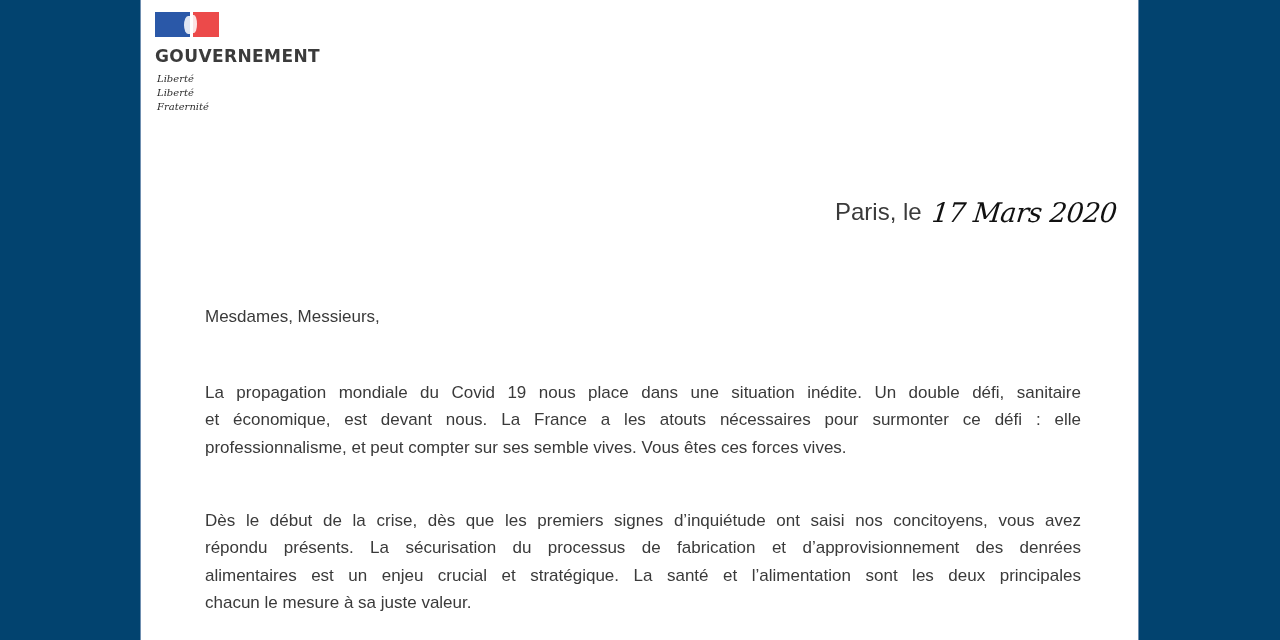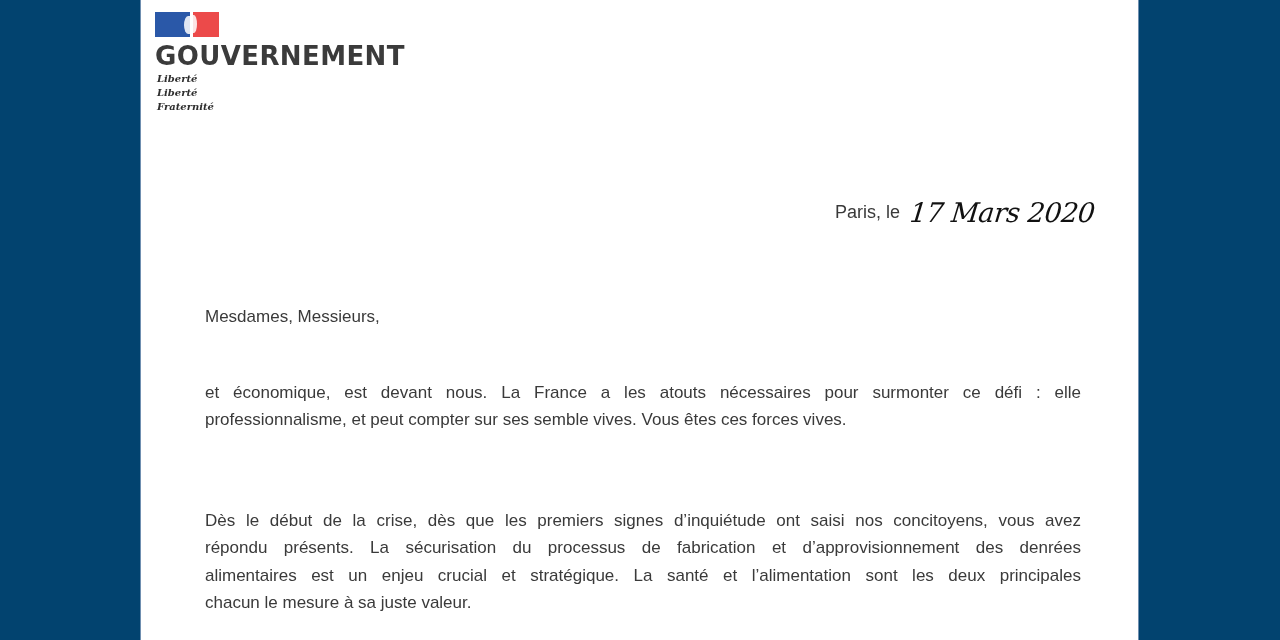--- a/index.html
+++ b/index.html
@@ -72,48 +72,48 @@
       width: 6px;
       height: 18px;
       background: #ffffff;
       border-radius: 0 50% 50% 0;
       opacity: 0.85;
     }
     .gov-name {
       margin-top: 5px;
       font-family: "DejaVu Sans", sans-serif;
       font-weight: bold;
-      font-size: 26px;
+      font-size: 17px;
       letter-spacing: 0.4px;
       color: #3b3b3b;
       line-height: 26px;
     }
     .motto {
       margin-top: 3px;
       font-family: "DejaVu Serif", serif;
       font-style: italic;
-      font-weight: bold;
+      font-weight: normal;
       font-size: 10px;
       line-height: 14px;
       color: #2e2e2e;
       padding-left: 2px;
     }
     
     .dateline {
       position: absolute;
       left: 694px;
       top: 192px;
       height: 40px;
       display: flex;
       align-items: center;
       white-space: nowrap;
     }
     .dateline .place {
       font-family: "Liberation Sans", sans-serif;
-      font-size: 18px;
+      font-size: 24px;
       color: #3a3a3a;
       margin-right: 10px;
     }
     .dateline .handwritten {
       font-family: "DejaVu Serif", serif;
       font-style: italic;
       font-size: 27px;
       color: #111111;
       letter-spacing: -0.5px;
       transform: skewX(-6deg);
@@ -171,20 +171,21 @@
     </div>
 
     <div class="dateline">
       <span class="place">Paris, le</span>
       <span class="handwritten">17 Mars 2020</span>
     </div>
 
     <div class="body-text salutation">Mesdames, Messieurs,</div>
 
     <div class="body-text paragraph p1">
+      <span class="line">La propagation mondiale du Covid 19 nous place dans une situation inédite. Un double défi, sanitaire</span>
       <span class="line">et économique, est devant nous. La France a les atouts nécessaires pour surmonter ce défi : elle</span>
       <span class="line last">professionnalisme, et peut compter sur ses semble vives. Vous êtes ces forces vives.</span>
     </div>
 
     <div class="body-text paragraph p2">
       <span class="line">Dès le début de la crise, dès que les premiers signes d’inquiétude ont saisi nos concitoyens, vous avez</span>
       <span class="line">répondu présents. La sécurisation du processus de fabrication et d’approvisionnement des denrées</span>
       <span class="line">alimentaires est un enjeu crucial et stratégique. La santé et l’alimentation sont les deux principales</span>
       <span class="line last">chacun le mesure à sa juste valeur.</span>
     </div>

